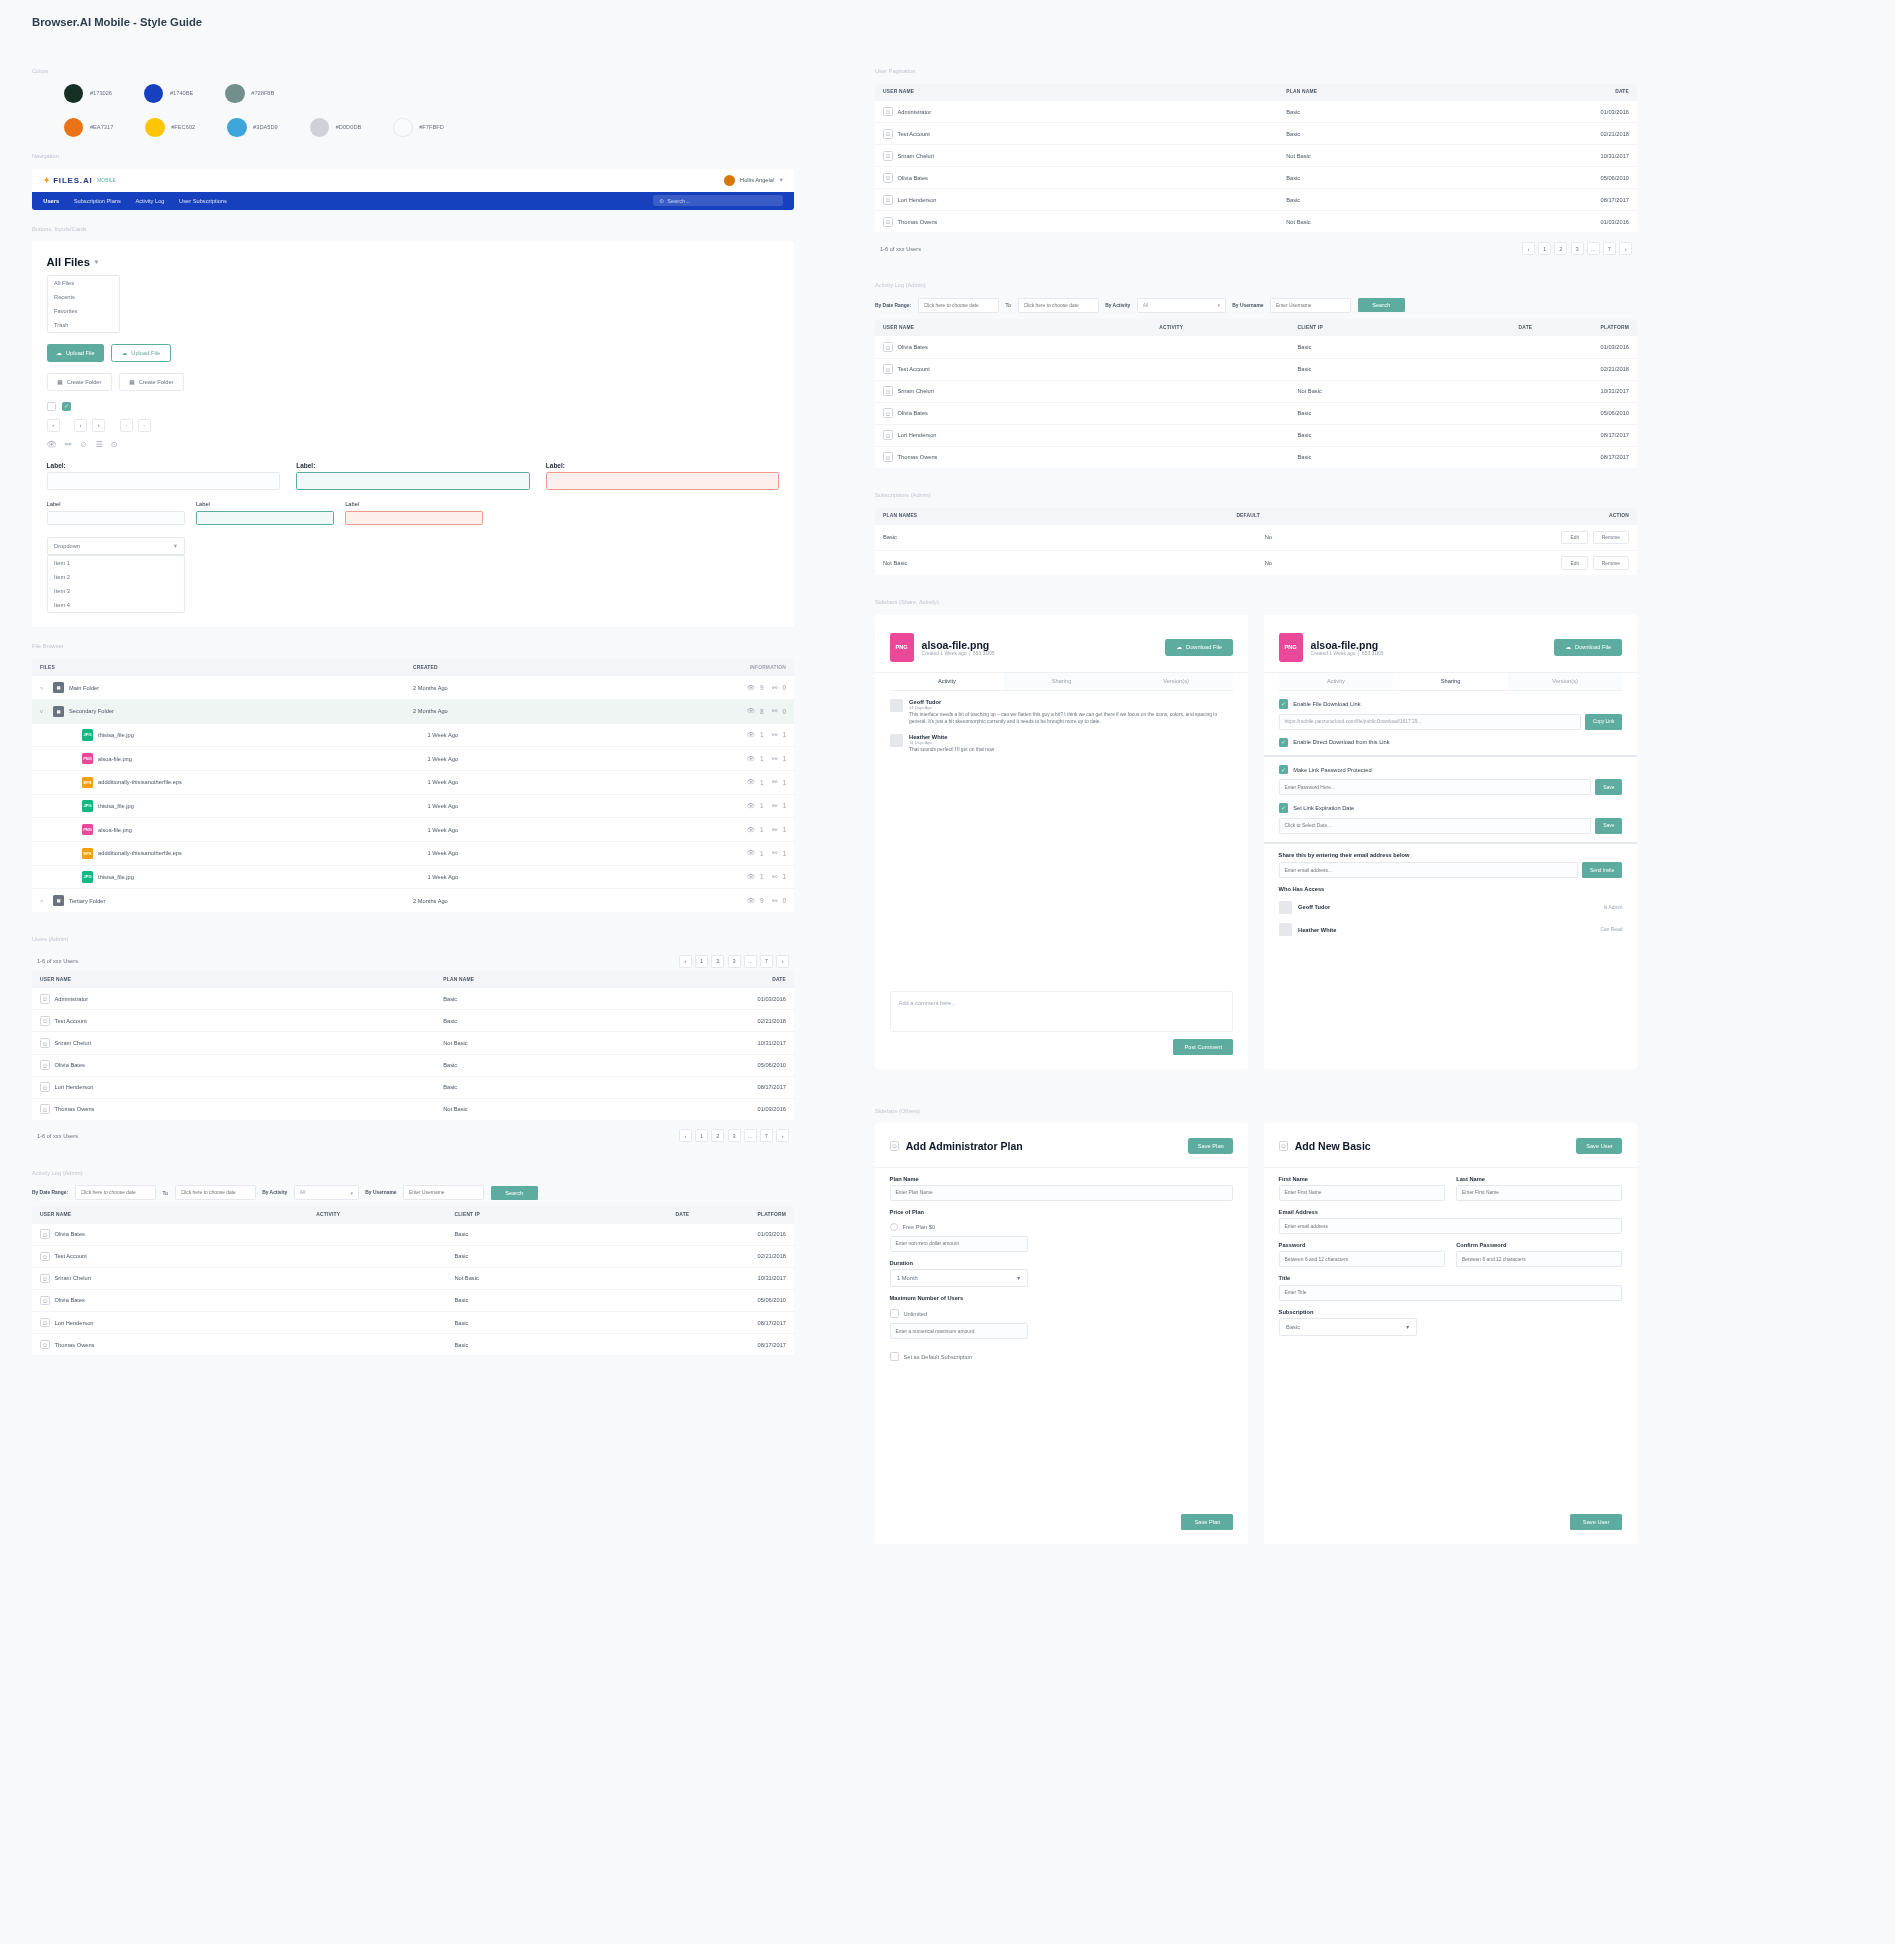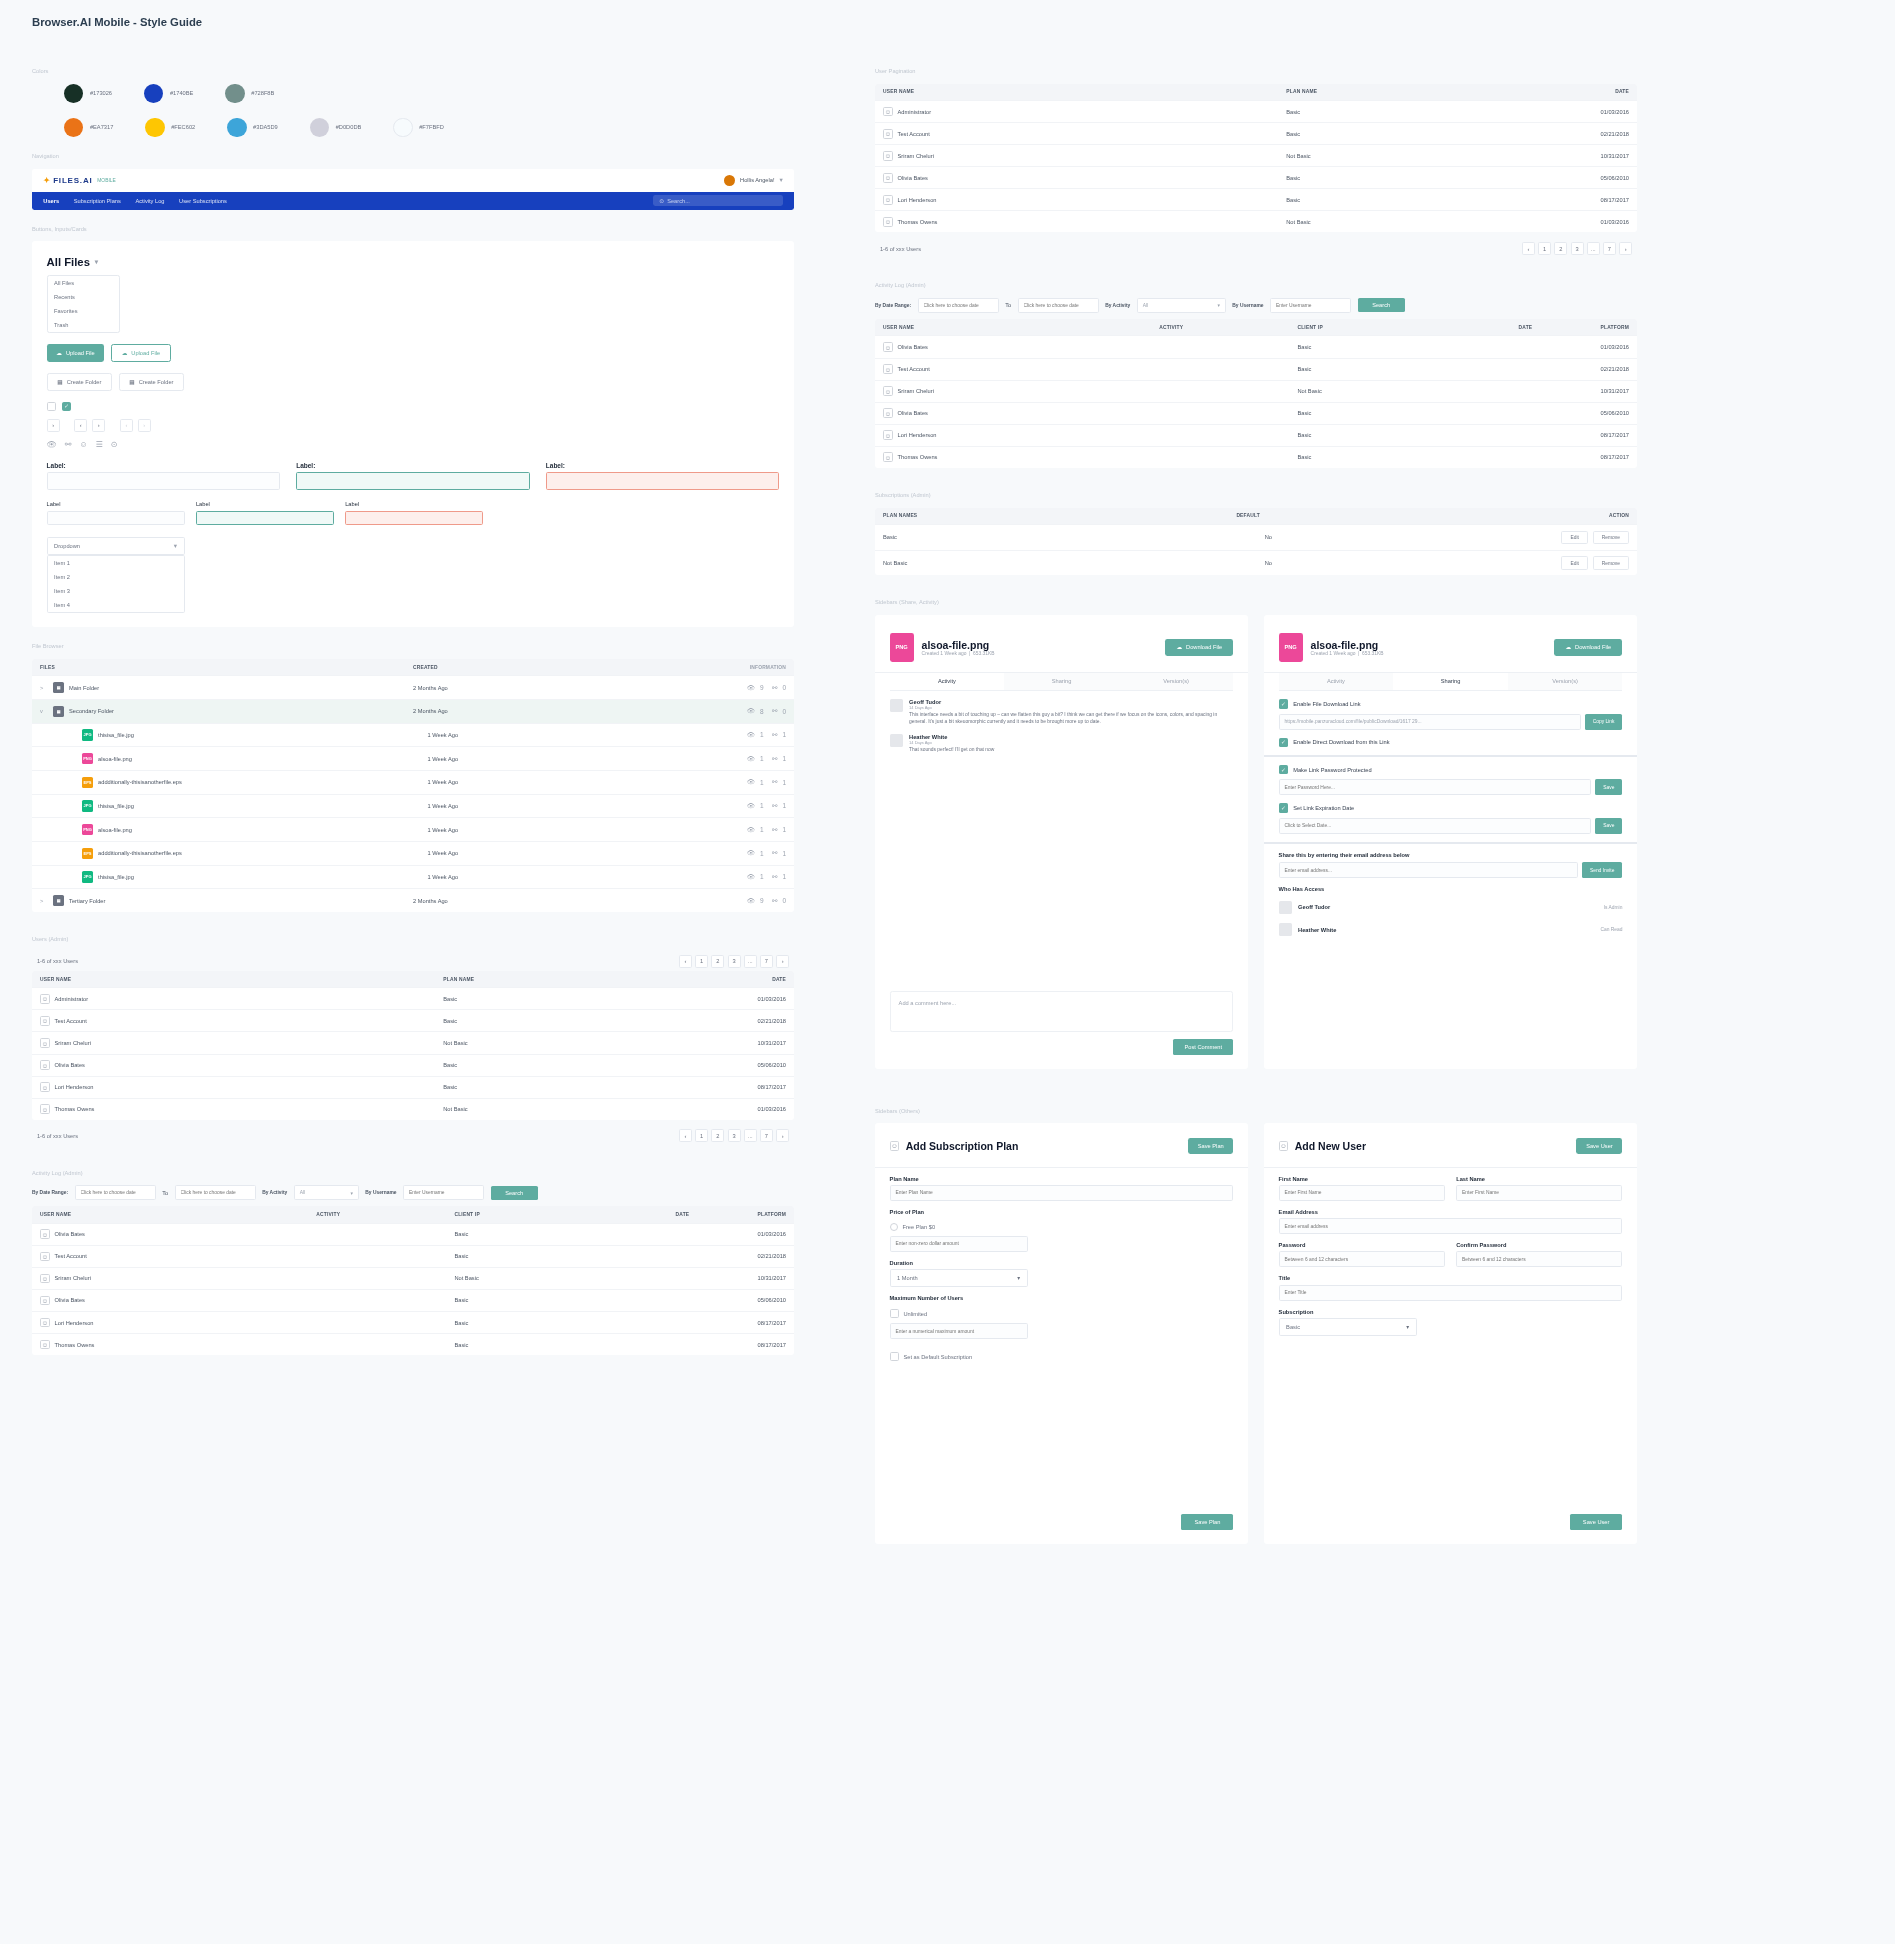--- a/index.html
+++ b/index.html
@@ -780,21 +780,21 @@
           </div>
   </div>
 </div>
 
 <div class="section-label">Sidebars (Others)</div>
 <div style="display:flex;gap:16px">
   <div class="card" style="flex:1;min-height:421px;display:flex;flex-direction:column">
     <div class="form-hdr">
             <div class="form-title">
               <span class="user-icon">☺</span>
-              <span>Add Subscription Plan</span>
+              <span>Add Administrator Plan</span>
             </div>
             <button class="btn btn-teal">Save Plan</button>
           </div>
     <hr class="hdr-div">
     <div class="form-label">Plan Name</div>
     <input class="form-input" style="max-width: 100%;" placeholder="Enter Plan Name">
     <div class="form-label">Price of Plan</div>
     <div class="radio-row">
             <span class="radio"></span>
             <span>Free Plan $0</span>
@@ -817,21 +817,21 @@
           </div>
     <div style="flex:1"></div>
     <div>
             <button class="btn-save">Save Plan</button>
           </div>
   </div>
   <div class="card" style="flex:1;min-height:421px;display:flex;flex-direction:column">
     <div class="form-hdr">
             <div class="form-title">
               <span class="user-icon">☺</span>
-              <span>Add New User</span>
+              <span>Add New Basic</span>
             </div>
             <button class="btn btn-teal">Save User</button>
           </div>
     <hr class="hdr-div">
     <div class="two-col">
       <div><div class="form-label">First Name</div><input class="form-input" placeholder="Enter First Name" style=""></div>
       <div><div class="form-label">Last Name</div><input class="form-input" placeholder="Enter First Name" style=""></div>
     </div>
     <div class="form-label">Email Address</div>
     <input class="form-input" placeholder="Enter email address" style="">

